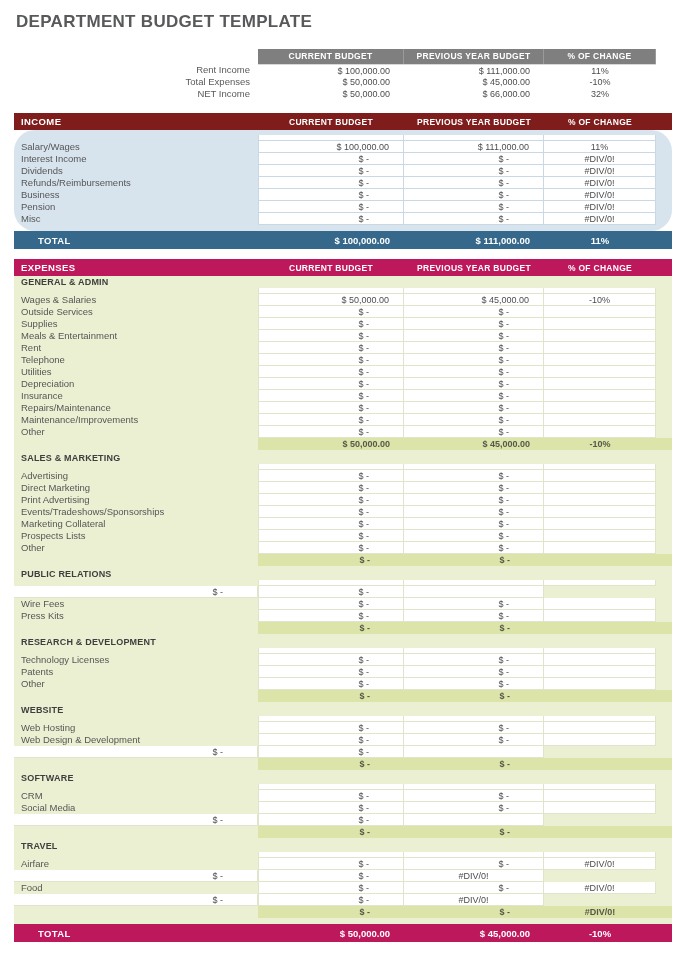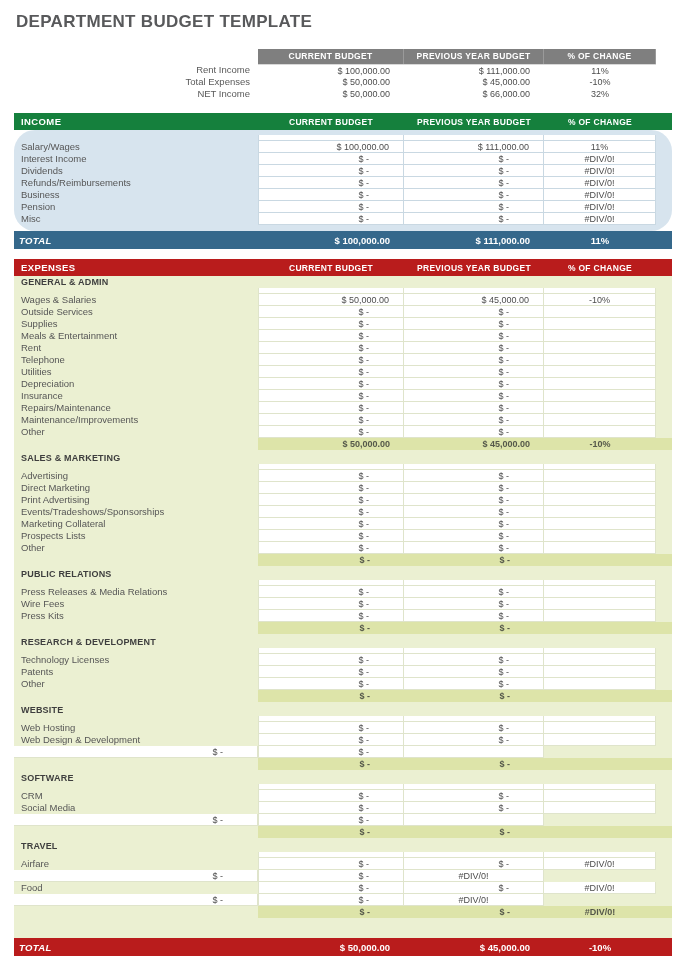--- a/index.html
+++ b/index.html
@@ -37,32 +37,32 @@
   }
   .sum-row .money { text-align: right; padding-right: 14px; }
   .sum-row .pct { text-align: center; }
   .sum-row:first-of-type .money, .sum-row:first-of-type .pct { border-top: 1px solid #d8d8d8; }
   .sum-row .money:first-of-type { border-left: 1px solid #d8d8d8; }
 
   
   .bar { height: 17px; align-items: center; color: #fff; font-weight: bold; }
   .bar .bar-title { padding-left: 7px; font-size: 9.5px; letter-spacing: .4px; }
   .bar .bar-col { text-align: center; font-size: 8.5px; letter-spacing: .3px; }
-  .bar.navy { background: #15803d; }
-  .bar.green { background: #b91c1c; }
+  .bar.navy { background: #7f1d1d; }
+  .bar.green { background: #be185d; }
   .bar.steel { background: #35688b; }
   .total-bar { height: 18px; font-size: 9.5px; }
-  .total-bar .t-label { padding-left: 5px; letter-spacing: .4px; font-style: italic; }
+  .total-bar .t-label { padding-left: 24px; letter-spacing: .4px; }
   .total-bar .t-money { text-align: right; padding-right: 14px; }
   .total-bar .t-pct { text-align: center; }
 
   
   .income-body { background: #d7e4ee; padding: 5px 0 6px 0; border-radius: 21px; }
   .income-body .row { --cl: #c9d8e2; }
-  .expenses-body { background: #ebf0d2; padding: 0 0 20px 0; }
+  .expenses-body { background: #ebf0d2; padding: 0 0 6px 0; }
   .expenses-body .row { --cl: #dfe4cb; }
 
   .row { height: 12px; line-height: 12px; font-size: 9px; color: #565656; }
   .row.spacer { height: 6px; }
   .row .cell { overflow: hidden; white-space: nowrap; }
   .row .label { padding-left: 7px; font-size: 9.5px; }
   .row .money, .row .pct {
     background: #fff;
     border-bottom: 1px solid var(--cl); border-right: 1px solid var(--cl);
     color: #4d4d4d;
@@ -394,21 +394,20 @@
     <div class="cell fill"></div>
   </div>
         <div class="row grid spacer">
     <div class="cell label"></div>
     <div class="cell money"></div>
     <div class="cell money"></div>
     <div class="cell pct"></div>
     <div class="cell fill"></div>
   </div>
         <div class="row grid">
-    <div class="cell label">Press Releases &amp; Media Relations</div>
     <div class="cell money dash">$ -</div>
     <div class="cell money dash">$ -</div>
     <div class="cell pct"></div>
     <div class="cell fill"></div>
   </div>
         <div class="row grid">
     <div class="cell label">Wire Fees</div>
     <div class="cell money dash">$ -</div>
     <div class="cell money dash">$ -</div>
     <div class="cell pct"></div>

